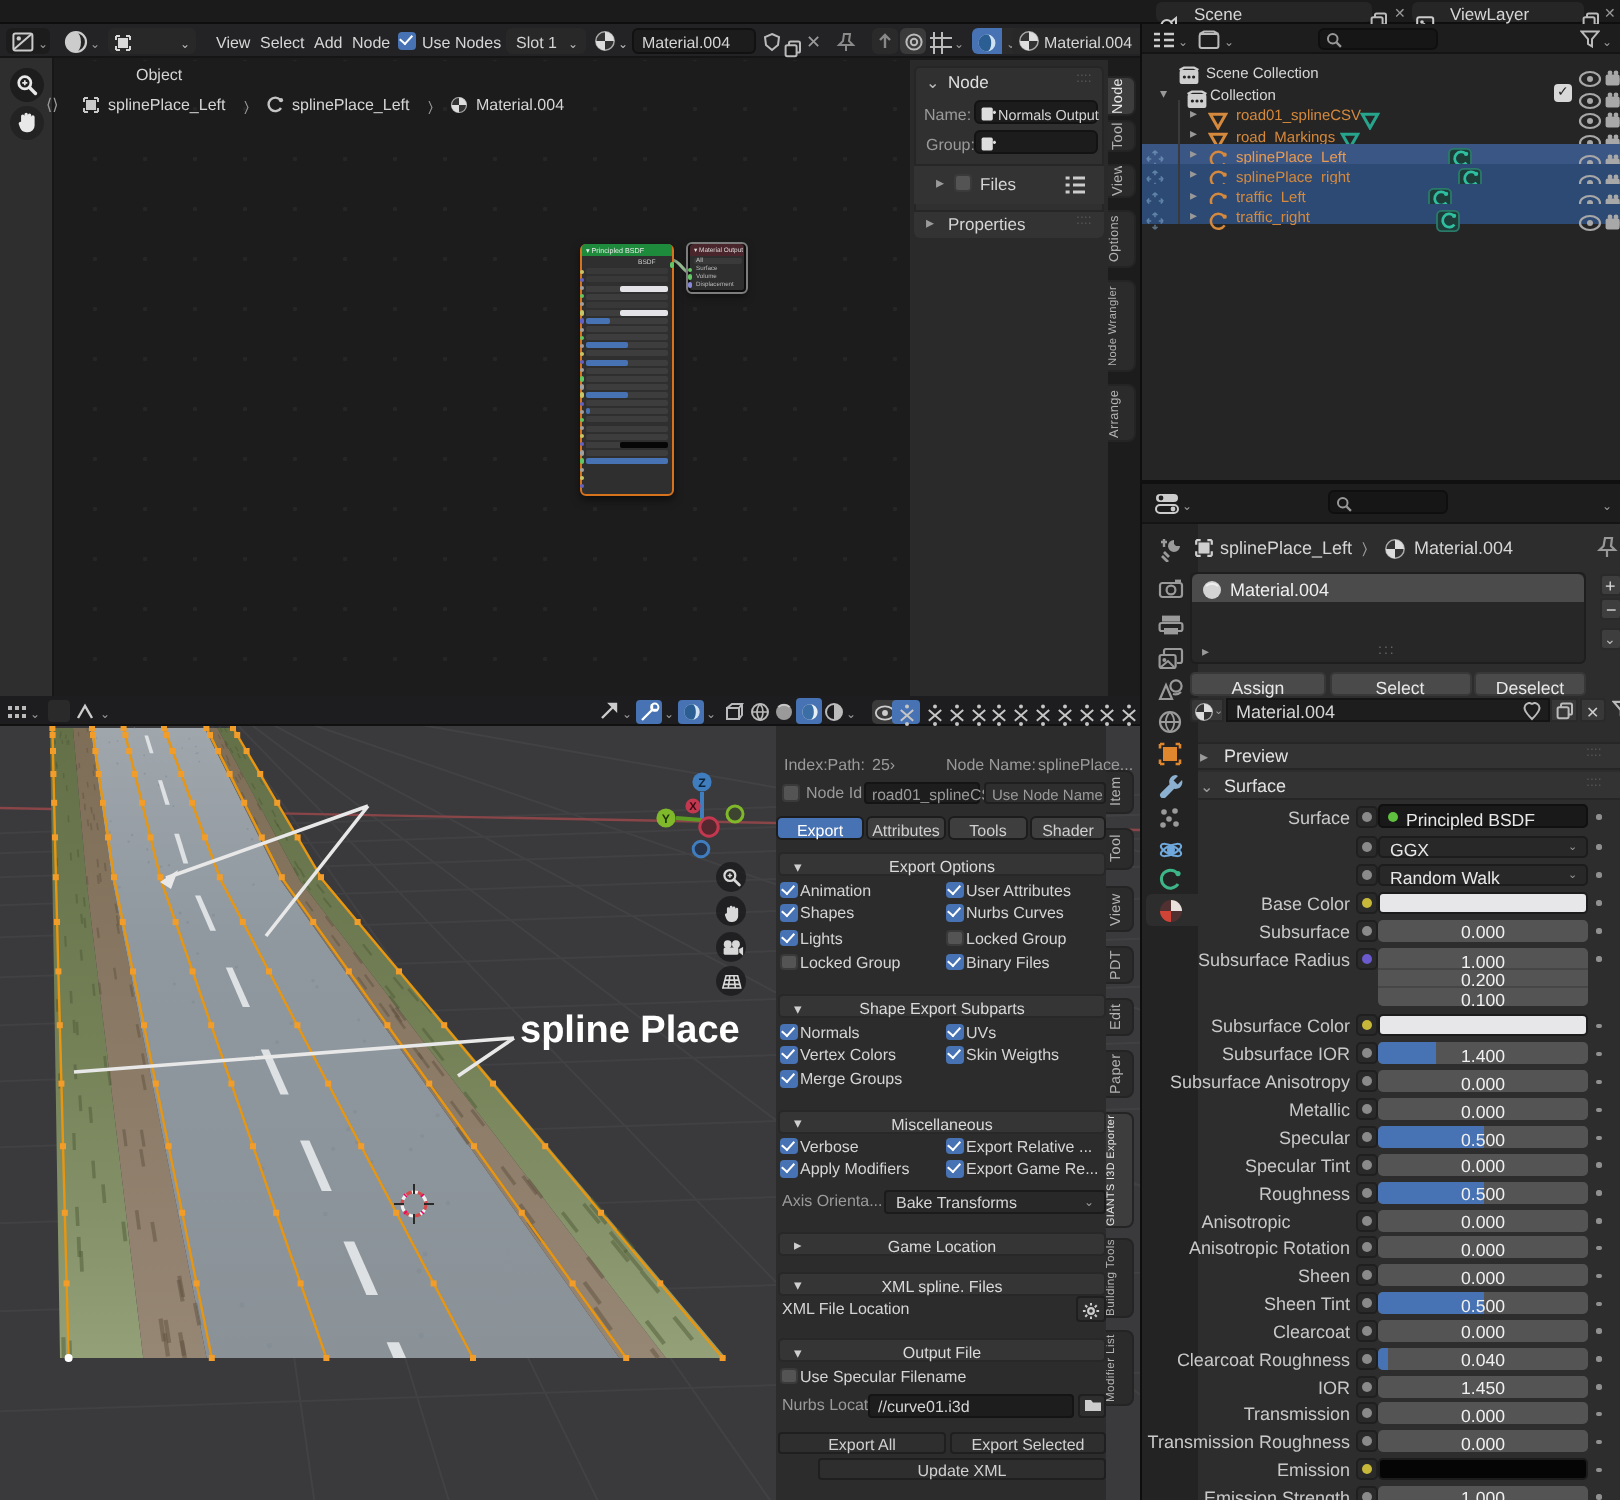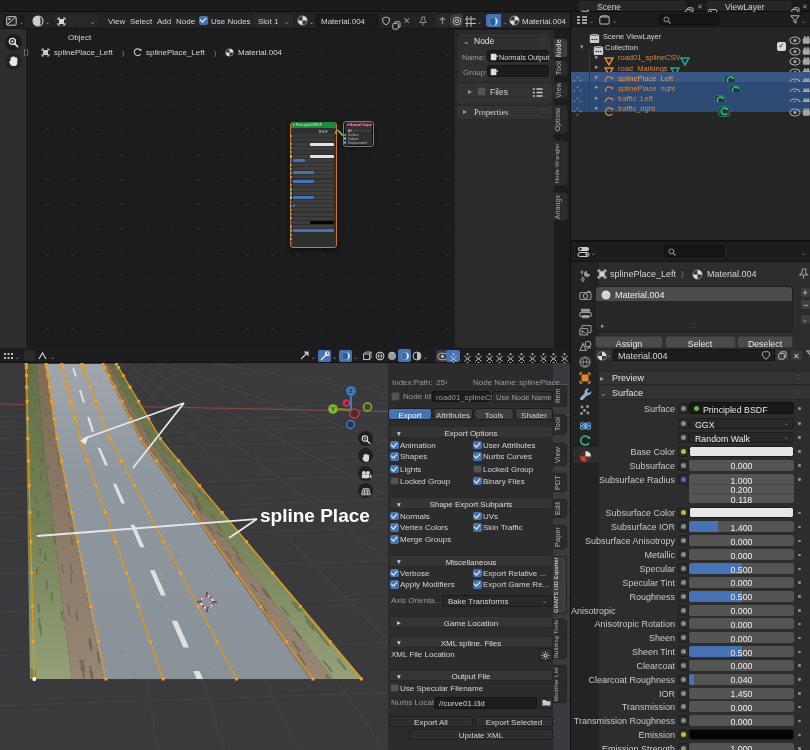--- a/index.html
+++ b/index.html
@@ -243,21 +243,21 @@
       </svg>
       <div class="abs" style="left:457px;top:70px;width:95px;height:20px;background:#333333;border-top:1px solid #262626;"></div>
 <div class="abs txt dim" style="left:468px;top:76px;font-size:8px;">▸</div>
 <span class="chk0 abs" style="left:477px;top:75px;"></span>
 <div class="abs txt" style="left:490px;top:76px;font-size:8.5px;">Files</div>
 <svg class="abs" style="left:532px;top:74.5px;" width="11" height="11" viewBox="0 0 11 11">
         <path d="M0.8 2 h2 M0.8 5.5 h2 M0.8 9 h2 M4.5 2 h6 M4.5 5.5 h6 M4.5 9 h6" stroke="#ccc" stroke-width="1.4"></path>
       </svg>
       <div class="abs" style="left:457px;top:93px;width:95px;height:14px;background:#333333;border-radius:0 0 3px 3px;border-top:1px solid #262626;"></div>
 <div class="abs txt dim" style="left:463px;top:96px;font-size:8px;">▸</div>
-<div class="abs txt" style="left:474px;top:96px;font-size:8.5px;font-family:Liberation Serif, serif;">Properties</div>
+<div class="abs txt" style="left:474px;top:96px;font-size:8.5px;">Properties</div>
 <div class="abs" style="left:538px;top:95px;color:#555;font-size:7px;">::::</div>
       <div class="vtab on" style="left:554px;top:26px;width:14px;height:20px;font-size:7.2px;padding-top:0;">Node</div>
       <div class="vtab" style="left:554px;top:48px;width:14px;height:16px;font-size:7.2px;padding-top:0;">Tool</div>
       <div class="vtab" style="left:554px;top:70px;width:14px;height:17px;font-size:7.2px;padding-top:0;">View</div>
       <div class="vtab" style="left:554px;top:93px;width:14px;height:29px;font-size:6.4px;padding-top:0;">Options</div>
       <div class="vtab" style="left:554px;top:128px;width:14px;height:46px;font-size:5.6px;padding-top:0;">Node Wrangler</div>
       <div class="vtab" style="left:554px;top:180px;width:14px;height:29px;font-size:6.4px;padding-top:0;">Arrange</div>
     </div>
     <div class="abs" style="left:0;top:348px;width:570px;height:402px;background:#3b3b3d;overflow:hidden;">
       <div class="abs" style="left:0;top:0;width:570px;height:15px;background:#1d1d1f;border-bottom:1px solid #111;"></div>
@@ -855,21 +855,21 @@
       <div class="abs" style="left:389px;top:149px;width:164px;height:12px;background:#353535;border-radius:2.5px;border:1px solid #282828;"></div>
       <div class="abs" style="left:397px;top:151.5px;font-size:7.5px;color:#cfcfcf;">▾</div>
       <div class="abs" style="left:389px;top:152px;width:164px;text-align:center;font-size:8px;color:#dadada;">Shape Export Subparts</div>
       <span class="chk abs" style="left:390px;top:163.5px;"></span>
       <div class="abs txt" style="left:400px;top:164.5px;font-size:8px;">Normals</div>
       <span class="chk abs" style="left:473px;top:163.5px;"></span>
       <div class="abs txt" style="left:483px;top:164.5px;font-size:8px;">UVs</div>
       <span class="chk abs" style="left:390px;top:175.2px;"></span>
       <div class="abs txt" style="left:400px;top:176.2px;font-size:8px;">Vertex Colors</div>
       <span class="chk abs" style="left:473px;top:175.2px;"></span>
-      <div class="abs txt" style="left:483px;top:176.2px;font-size:8px;">Skin Traffic</div>
+      <div class="abs txt" style="left:483px;top:176.2px;font-size:8px;">Skin Weigths</div>
       <span class="chk abs" style="left:390px;top:187.0px;"></span>
       <div class="abs txt" style="left:400px;top:188.0px;font-size:8px;">Merge Groups</div>
       <div class="abs" style="left:389px;top:206.5px;width:164px;height:12px;background:#353535;border-radius:2.5px;border:1px solid #282828;"></div>
       <div class="abs" style="left:397px;top:209.0px;font-size:7.5px;color:#cfcfcf;">▾</div>
       <div class="abs" style="left:389px;top:209.5px;width:164px;text-align:center;font-size:8px;color:#dadada;">Miscellaneous</div>
       <span class="chk abs" style="left:390px;top:220.6px;"></span>
       <div class="abs txt" style="left:400px;top:221.6px;font-size:8px;">Verbose</div>
       <span class="chk abs" style="left:473px;top:220.6px;"></span>
       <div class="abs txt" style="left:483px;top:221.6px;font-size:8px;">Export Relative ...</div>
       <span class="chk abs" style="left:390px;top:232.3px;"></span>
@@ -940,21 +940,21 @@
         <path d="M0.8 0.8 H9.2 L6 4.5 V8.2 L4 7 V4.5 Z" fill="none" stroke="#bbb" stroke-width="1"></path>
       </svg>
 <div class="abs" style="left:230px;top:4.5px;font-size:6px;color:#999;">⌄</div>
       <div class="abs" style="left:18px;top:18.1px;"><svg width="11" height="10" viewBox="0 0 11 10">
           <rect x="0.8" y="2" width="9.4" height="7" rx="1" fill="#cfcfcf"></rect>
           <path d="M0.8 2 L3 0.8 H8 L10.2 2" fill="none" stroke="#cfcfcf" stroke-width="1.2"></path>
           <circle cx="3.2" cy="5.5" r="0.8" fill="#232323"></circle>
           <circle cx="5.5" cy="5.5" r="0.8" fill="#232323"></circle>
           <circle cx="7.8" cy="5.5" r="0.8" fill="#232323"></circle>
         </svg></div>
-      <div class="abs" style="left:32px;top:19.6px;font-size:7.5px;color:#d6d6d6;white-space:nowrap;">Scene ViewLayer</div>
+      <div class="abs" style="left:32px;top:19.6px;font-size:7.5px;color:#d6d6d6;white-space:nowrap;">Scene Collection</div>
       <div class="abs" style="left:218px;top:18.6px;"><svg width="12" height="9" viewBox="0 0 12 9">
           <ellipse cx="6" cy="4.5" rx="5" ry="3.5" fill="none" stroke="#a8a8a8" stroke-width="1.1"></ellipse>
           <circle cx="6" cy="4.5" r="1.5" fill="#a8a8a8"></circle>
         </svg></div>
       <div class="abs" style="left:230.5px;top:18.6px;"><svg width="11" height="9" viewBox="0 0 11 9">
           <rect x="0.8" y="2.2" width="7" height="5.6" rx="1" fill="#a8a8a8"></rect>
           <path d="M7.8 4 L10.5 2.5 V8 L7.8 6 Z" fill="#a8a8a8"></path>
           <circle cx="3" cy="1.5" r="1.2" fill="#a8a8a8"></circle>
           <circle cx="6" cy="1.5" r="1.2" fill="#a8a8a8"></circle>
         </svg></div>
@@ -1298,21 +1298,21 @@
       </div>
       <div class="abs" style="left:227px;top:222px;width:2.5px;height:2.5px;border-radius:50%;background:#909090;"></div>
       <div class="abs" style="left:0;top:233px;width:104px;text-align:right;font-size:9px;color:#c9c9c9;">Subsurface Radius</div>
 <div class="abs" style="left:107px;top:232px;width:11px;height:11px;background:#2a2a2a;border-radius:2.5px;border:1px solid #1f1f1f;"></div>
 <div class="abs" style="left:110px;top:235px;width:5px;height:5px;border-radius:50%;background:#6a5acd;"></div>
 <div class="abs" style="left:118px;top:232px;width:105px;height:29px;background:#545454;border-radius:2.5px;"></div>
 <div class="abs" style="left:118px;top:241.6px;width:105px;height:1px;background:#464646;"></div>
 <div class="abs" style="left:118px;top:251.3px;width:105px;height:1px;background:#464646;"></div>
 <div class="abs" style="left:118px;top:233.6px;width:105px;text-align:center;font-size:8.8px;color:#f0f0f0;">1.000</div>
 <div class="abs" style="left:118px;top:243.2px;width:105px;text-align:center;font-size:8.8px;color:#f0f0f0;">0.200</div>
-<div class="abs" style="left:118px;top:252.8px;width:105px;text-align:center;font-size:8.8px;color:#f0f0f0;">0.118</div>
+<div class="abs" style="left:118px;top:252.8px;width:105px;text-align:center;font-size:8.8px;color:#f0f0f0;">0.100</div>
 <div class="abs" style="left:227px;top:236px;width:2.5px;height:2.5px;border-radius:50%;background:#909090;"></div>
       <div class="abs" style="left:0;top:266.0px;width:104px;text-align:right;font-size:9px;color:#c9c9c9;white-space:nowrap;">Subsurface Color</div>
       <div class="abs" style="left:107px;top:265.0px;width:11px;height:11px;background:#2a2a2a;border-radius:2.5px;border:1px solid #1f1f1f;"></div>
       <div class="abs" style="left:110px;top:268.0px;width:5px;height:5px;border-radius:50%;background:#c8b83a;"></div>
       <div class="abs" style="left:118px;top:265.0px;width:105px;height:11px;background:#e7e7ea;border-radius:2.5px;border:1px solid #1c1c1c;"></div>
       <div class="abs" style="left:227px;top:269.5px;width:2.5px;height:2.5px;border-radius:50%;background:#909090;"></div>
       <div class="abs" style="left:0;top:280.0px;width:104px;text-align:right;font-size:9px;color:#c9c9c9;white-space:nowrap;">Subsurface IOR</div>
       <div class="abs" style="left:107px;top:279.0px;width:11px;height:11px;background:#2a2a2a;border-radius:2.5px;border:1px solid #1f1f1f;"></div>
       <div class="abs" style="left:110px;top:282.0px;width:5px;height:5px;border-radius:50%;background:#8a8a8a;"></div>
       <div class="abs" style="left:118px;top:279.0px;width:105px;height:11px;background:#545454;border-radius:2.5px;overflow:hidden;">
@@ -1350,21 +1350,21 @@
       </div>
       <div class="abs" style="left:227px;top:339px;width:2.5px;height:2.5px;border-radius:50%;background:#909090;"></div>
       <div class="abs" style="left:0;top:349.5px;width:104px;text-align:right;font-size:9px;color:#c9c9c9;white-space:nowrap;">Roughness</div>
       <div class="abs" style="left:107px;top:348.5px;width:11px;height:11px;background:#2a2a2a;border-radius:2.5px;border:1px solid #1f1f1f;"></div>
       <div class="abs" style="left:110px;top:351.5px;width:5px;height:5px;border-radius:50%;background:#8a8a8a;"></div>
       <div class="abs" style="left:118px;top:348.5px;width:105px;height:11px;background:#545454;border-radius:2.5px;overflow:hidden;">
         <div class="abs" style="left:0;top:0;width:52.5px;height:11px;background:#4772b3;"></div>
         <div class="abs" style="left:0;top:1.5px;width:105px;text-align:center;font-size:8.8px;color:#f0f0f0;">0.500</div>
       </div>
       <div class="abs" style="left:227px;top:353px;width:2.5px;height:2.5px;border-radius:50%;background:#909090;"></div>
-      <div class="abs" style="left:0;top:363.5px;width:104px;text-align:left;font-size:9px;color:#c9c9c9;white-space:nowrap;">Anisotropic</div>
+      <div class="abs" style="left:0;top:363.5px;width:104px;text-align:center;font-size:9px;color:#c9c9c9;white-space:nowrap;">Anisotropic</div>
       <div class="abs" style="left:107px;top:362.5px;width:11px;height:11px;background:#2a2a2a;border-radius:2.5px;border:1px solid #1f1f1f;"></div>
       <div class="abs" style="left:110px;top:365.5px;width:5px;height:5px;border-radius:50%;background:#8a8a8a;"></div>
       <div class="abs" style="left:118px;top:362.5px;width:105px;height:11px;background:#545454;border-radius:2.5px;overflow:hidden;">
         <div class="abs" style="left:0;top:1.5px;width:105px;text-align:center;font-size:8.8px;color:#f0f0f0;">0.000</div>
       </div>
       <div class="abs" style="left:227px;top:367px;width:2.5px;height:2.5px;border-radius:50%;background:#909090;"></div>
       <div class="abs" style="left:0;top:377.0px;width:104px;text-align:right;font-size:9px;color:#c9c9c9;white-space:nowrap;">Anisotropic Rotation</div>
       <div class="abs" style="left:107px;top:376.0px;width:11px;height:11px;background:#2a2a2a;border-radius:2.5px;border:1px solid #1f1f1f;"></div>
       <div class="abs" style="left:110px;top:379.0px;width:5px;height:5px;border-radius:50%;background:#8a8a8a;"></div>
       <div class="abs" style="left:118px;top:376.0px;width:105px;height:11px;background:#545454;border-radius:2.5px;overflow:hidden;">

